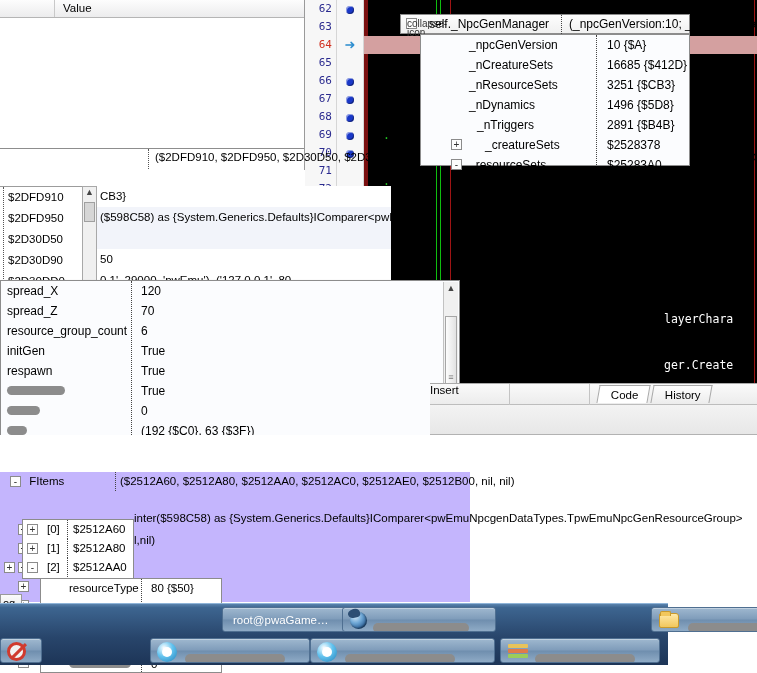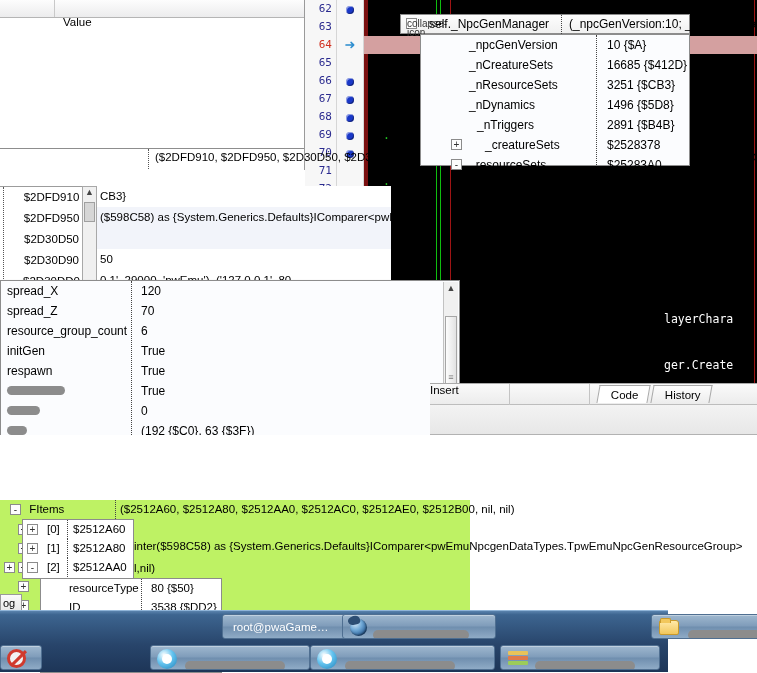--- a/index.html
+++ b/index.html
@@ -65,33 +65,33 @@
   
   .grid-panel {
     position: absolute; left: 0; top: 0; width: 305px; height: 170px;
     background: #ffffff; border-right: 1px solid #9a9a9a;
   }
   .grid-head {
     height: 18px; background: linear-gradient(#fdfdfd,#ececed);
     border-bottom: 1px solid #b5b5b5; position: relative;
   }
   .grid-head .col1 { position:absolute; left:0; top:0; width:55px; height:17px; border-right:1px solid #c9c9c9; }
-  .grid-head .col2 { position:absolute; left:55px; top:0; right:0; height:17px; padding:16px 0 0 8px; font-size:11.5px; }
+  .grid-head .col2 { position:absolute; left:55px; top:0; right:0; height:17px; padding:2px 0 0 8px; font-size:11.5px; }
   .grid-body { height: 130px; background:#fff; }
   .grid-foot { border-top: 1px solid #8d8d8d; height: 20px; position: relative; }
   .grid-foot .dotted { position:absolute; left:148px; top:0; width:0; height:20px; border-left:1px dotted #555; }
   .grid-foot .txt { position:absolute; left:155px; top:2px; white-space:nowrap; font-size:11.5px; }
 
   
   .addr-pop {
     position:absolute; left:0px; top:186px; width:96px; height:106px;
     background:#ffffff; border:1px solid #9c9c9c; border-left:none;
   }
   .addr-pop .dotted-v { position:absolute; left:3px; top:0; height:106px; border-left:1px dotted #555; }
-  .addr-pop .row { height:21px; line-height:21px; padding-left:8px; font-size:11.5px; white-space:nowrap;text-align:center; }
+  .addr-pop .row { height:21px; line-height:21px; padding-left:8px; font-size:11.5px; white-space:nowrap; }
   .addr-sb {
     position:absolute; left:82px; top:186px; width:15px; height:106px;
     background:#f0f0f0; border:1px solid #a8a8a8;
   }
   .addr-sb .up { height:13px; text-align:center; line-height:11px; font-size:9px; color:#444; }
   .addr-sb .thumb { margin:2px 1px; height:20px; background:#d6d6d6; border:1px solid #a0a0a0; }
 
   
   .valstrip {
     position:absolute; left:96px; top:186px; width:295px; height:106px;
@@ -122,22 +122,22 @@
   .insp-sb .ar { height:14px; text-align:center; font-size:9px; color:#444; line-height:13px; }
   .insp-sb .track { position:absolute; top:14px; bottom:14px; left:0; right:0; }
   .insp-sb .thumb {
     position:absolute; left:1px; right:1px; top:20px; height:120px;
     background:linear-gradient(90deg,#fdfdfd,#e2e2e2); border:1px solid #a6a6a6;
     text-align:center; color:#777; font-size:9px; line-height:120px;
   }
 
   
   .tree-zone {
-    position:absolute; left:0; top:500px; width:470px; height:130px;
-    background:#bef264; font-size:11.5px;
+    position:absolute; left:0; top:472px; width:470px; height:130px;
+    background:#c4b5fd; font-size:11.5px;
   }
   .tnode { position:relative; height:19px; line-height:19px; white-space:nowrap; }
   .exp {
     display:inline-block; width:11px; height:11px; line-height:9px;
     border:1px solid #8b8b8b; background:#fdfdfd; text-align:center;
     font-size:10px; color:#333; vertical-align:middle; margin-right:5px;
   }
   .tree-dotted { position:absolute; top:0; height:19px; border-left:1px dotted #444; }
 
   .items-pop {
@@ -187,21 +187,21 @@
   .whitebelow {
     position:absolute; left:430px; top:435px; width:327px; height:175px;
     background:#ffffff;
   }
   .leftwhite {
     position:absolute; left:0; top:435px; width:430px; height:65px; background:#ffffff;
   }
 
   
   .taskbar {
-    position:absolute; left:0; bottom:1px; width:668px; height:62px;
+    position:absolute; left:0; bottom:8px; width:668px; height:62px;
     background:linear-gradient(#5a83ad 0%, #3d6590 6%, #28456b 55%, #1d3557 100%);
     border-top:1px solid #8fb4d8;
   }
   .tb-row { position:absolute; left:0; height:31px; width:757px; }
   .tb-row.r1 { top:0; }
   .tb-row.r2 { top:31px; }
   .tb-btn {
     position:absolute; top:3px; height:25px;
     background:linear-gradient(#9fb8cf 0%, #7f9cba 48%, #6f8eae 52%, #8fabc6 100%);
     border:1px solid #4f6f91; border-radius:3px;

